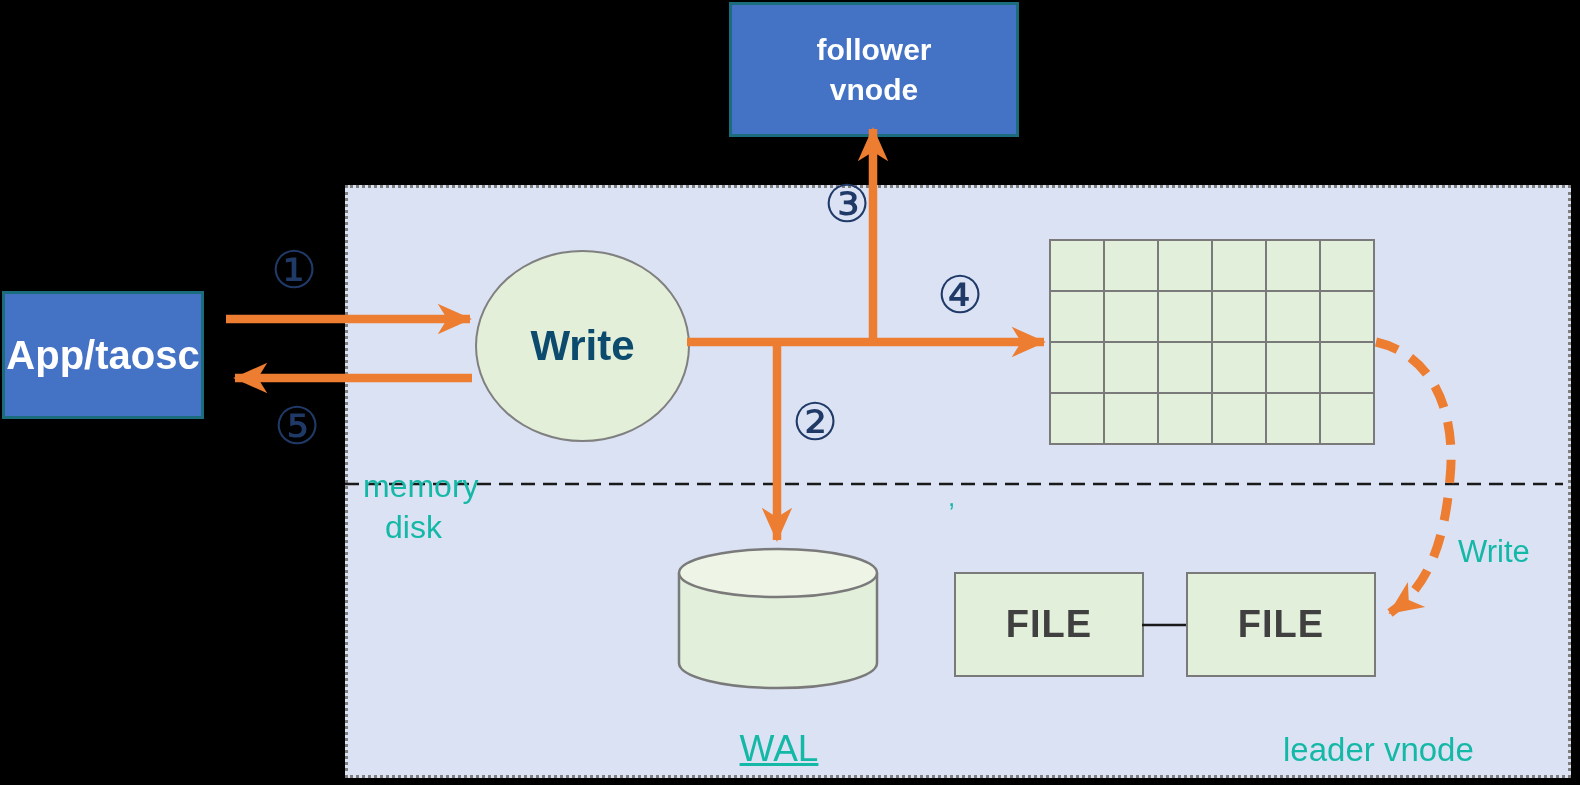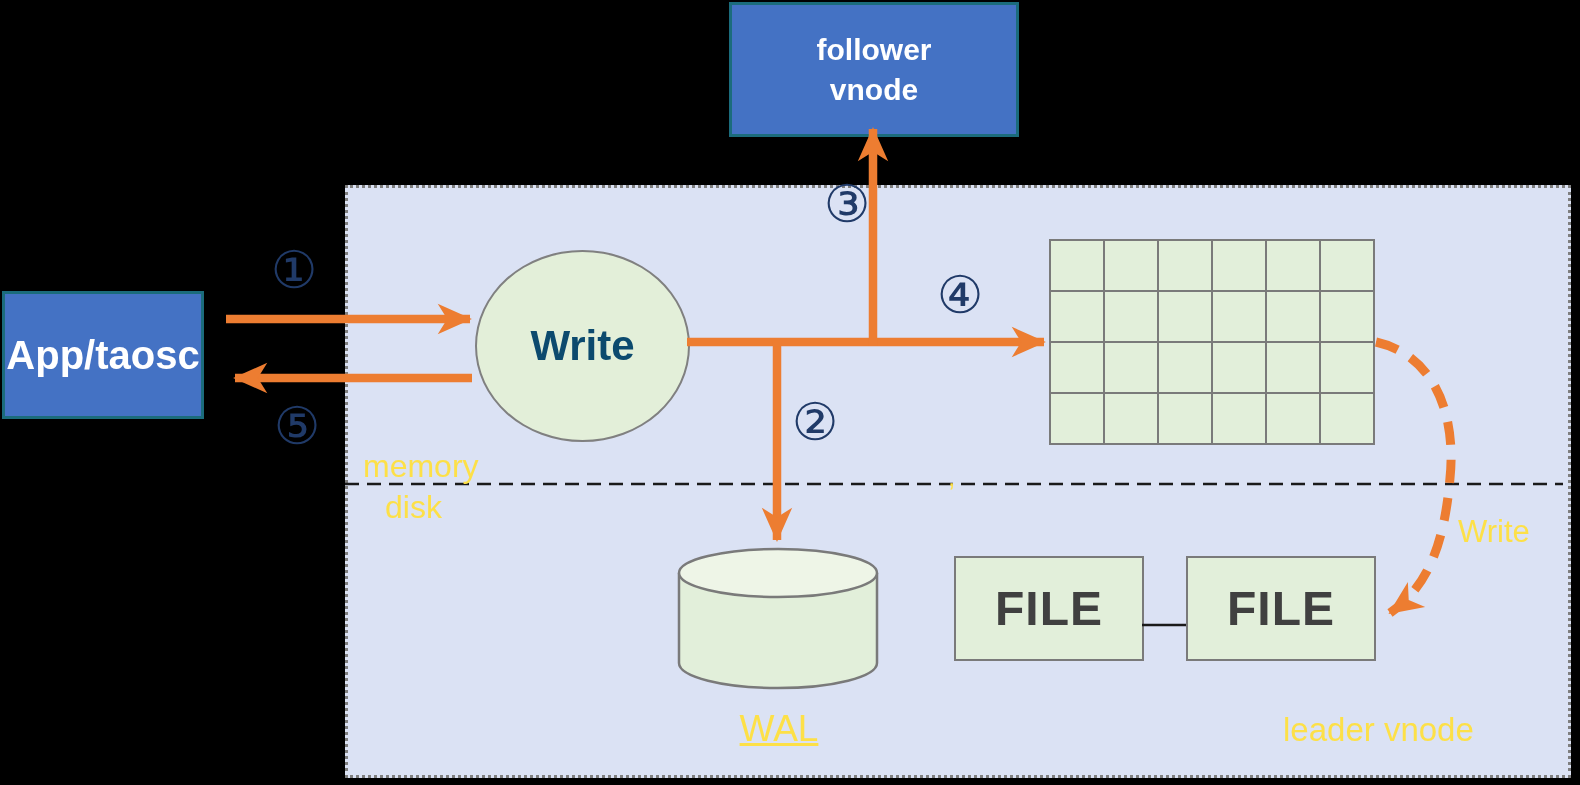--- a/index.html
+++ b/index.html
@@ -23,28 +23,28 @@
     position:absolute;left:475px;top:250px;width:215px;height:192px;border-radius:50%;
     background:#e3efd9;border:2.5px solid #808080;display:flex;align-items:center;justify-content:center;
     font-size:42px;font-weight:bold;color:#0c4a6e;z-index:2;box-sizing:border-box;
   }
   .memtable-grid{
     position:absolute;left:1049px;top:239px;width:326px;height:206px;
     display:grid;border:2.5px solid #7a7a7a;background:#7a7a7a;gap:1.5px;z-index:2;box-sizing:border-box;
   }
   .memtable-grid .cell{background:#e2efda;}
   .file-box{
-    position:absolute;top:556px;width:190px;height:105px;background:#e2efda;border:2.5px solid #7a7a7a;
-    display:flex;align-items:center;justify-content:center;font-size:48px;font-weight:bold;color:#404040;
+    position:absolute;top:572px;width:190px;height:105px;background:#e2efda;border:2.5px solid #7a7a7a;
+    display:flex;align-items:center;justify-content:center;font-size:38px;font-weight:bold;color:#404040;
     z-index:2;box-sizing:border-box;letter-spacing:1px;
   }
   .file-1{left:954px;} .file-2{left:1186px;}
   .wal-cyl{position:absolute;left:676px;top:546px;z-index:2;}
   
-  .lbl{position:absolute;color:#fde047;z-index:6;}
+  .lbl{position:absolute;color:#14b8a6;z-index:6;margin-top:20px;}
   .lbl-memory{left:363px;top:448px;font-size:32px;}
   .lbl-disk{left:385px;top:489px;font-size:32px;}
   .lbl-wal{left:779px;top:708px;font-size:37px;transform:translateX(-50%);text-decoration:underline;}
   .lbl-flush{left:1458px;top:514px;font-size:31px;}
   .lbl-leader{left:1283px;top:711px;font-size:33px;}
   .lbl-mark{left:948px;top:462px;font-size:26px;}
   
   .step{
     position:absolute;z-index:6;color:#203a68;font-size:52px;line-height:1;
     font-family:"DejaVu Sans",sans-serif;transform:translate(-50%,-50%);

